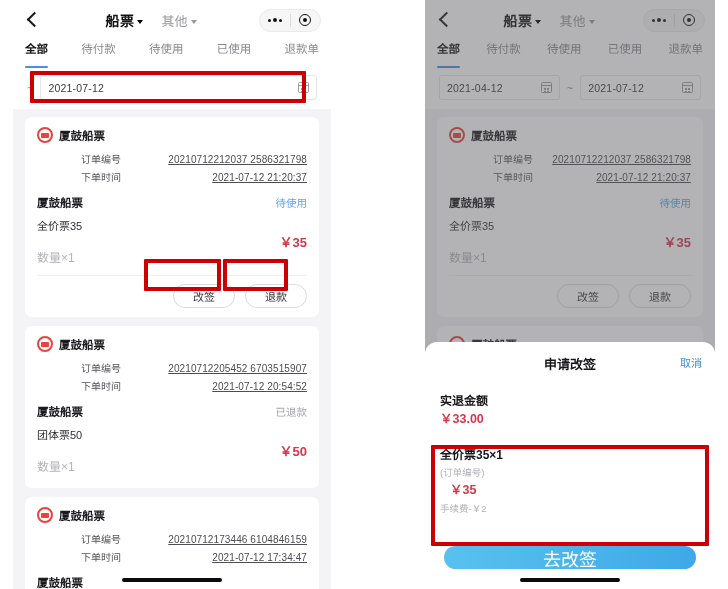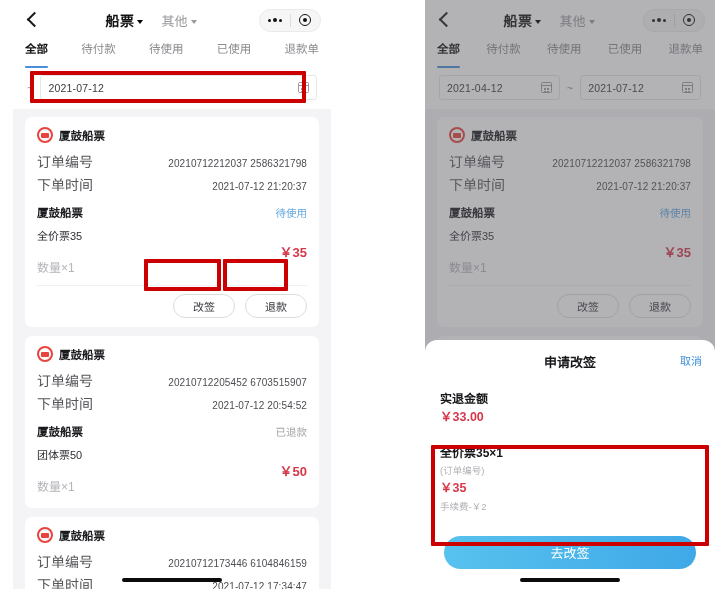--- a/index.html
+++ b/index.html
@@ -133,22 +133,22 @@
   }
   .merchant-logo::after {
     content: ""; width: 8px; height: 5px; background: #e8433c; border-radius: 1px;
   }
   .merchant-name { font-size: 11.5px; font-weight: bold; color: #1b1b1f; }
 
   .kv {
     display: flex; justify-content: space-between; align-items: baseline;
     margin-bottom: 3px;
   }
-  .kv-key { font-size: 14px; color: #55555a; }
-  .kv-val { font-size: 10px; color: #4d4d52; letter-spacing: .1px; }
+  .kv-key { font-size: 10px; color: #55555a; margin-left: 44px; }
+  .kv-val { font-size: 10px; color: #4d4d52; letter-spacing: .1px; text-decoration: underline; }
 
   .divider-gap { height: 7px; }
 
   .prod-row {
     display: flex; justify-content: space-between; align-items: baseline;
     margin-bottom: 7px;
   }
   .prod-name { font-size: 11.5px; font-weight: bold; color: #1b1b1f; }
   .status { font-size: 10.5px; }
   .status.pending { color: #62a8e0; }
@@ -208,26 +208,26 @@
     padding-bottom: 9px;
   }
   .sheet-lines { padding: 2px 0; }
   .sheet-line {
     display: flex; justify-content: space-between; align-items: flex-start;
     padding: 9px 2px;
     flex-direction: column;
   }
   .sl-label { font-size: 12px; font-weight: bold; color: #17171b; }
   .sl-sub { font-size: 9.5px; color: #b2b2b7; margin-top: 3px; }
-  .sl-amount { font-size: 12.5px; color: #d6374a; font-weight: bold; text-align: left; }
+  .sl-amount { font-size: 12.5px; color: #d6374a; font-weight: bold; text-align: center; }
   .sl-fee { font-size: 9.5px; color: #b2b2b7; margin-top: 3px; text-align: right; }
   .sheet-cta {
-    margin: 12px 6px 0; height: 33px; border-radius: 17px;
+    margin: 20px 6px 0; height: 23px; border-radius: 17px;
     background: linear-gradient(to right, #57c2ee, #3fa8e8);
-    color: #ffffff; font-size: 13px;
+    color: #ffffff; font-size: 18px;
     display: flex; align-items: center; justify-content: center;
     cursor: pointer;
   }
   .sheet-bottom-space { height: 20px; }
 </style>
 </head>
 <body>
 
 <div class="stage">
 

